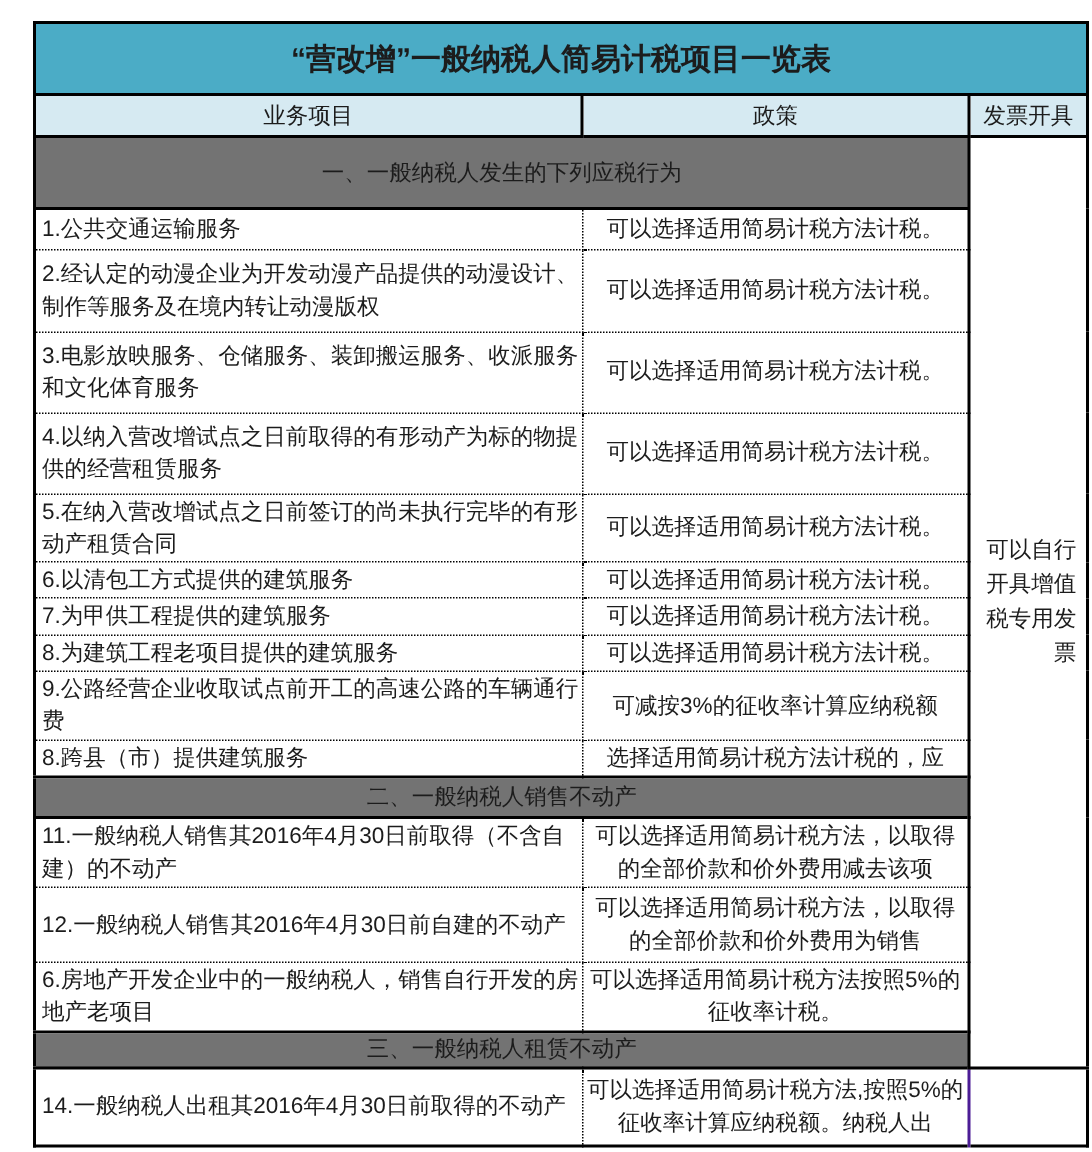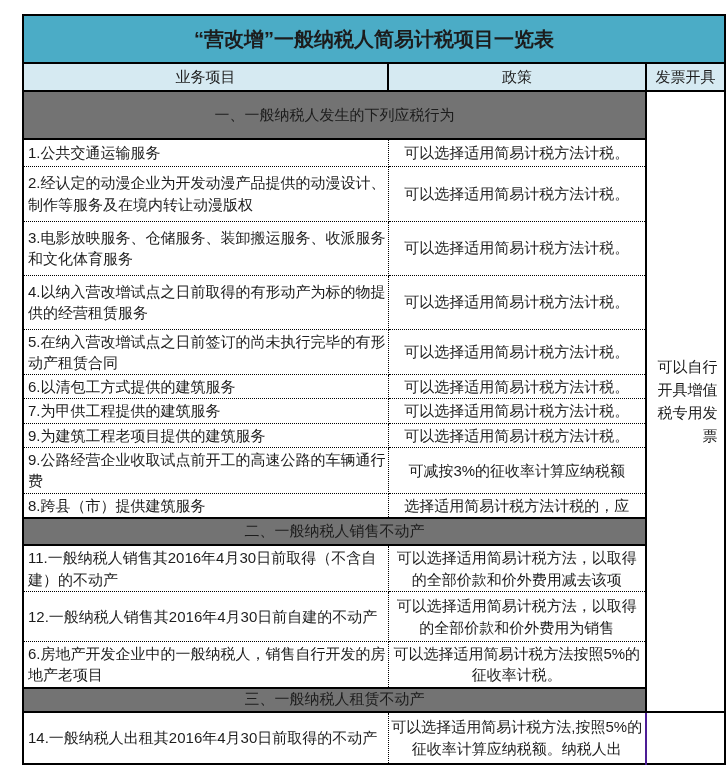--- a/index.html
+++ b/index.html
@@ -93,21 +93,21 @@
   </tr>
   <tr style="height:22px">
     <td class="item">6.以清包工方式提供的建筑服务</td>
     <td class="policy">可以选择适用简易计税方法计税。</td>
   </tr>
   <tr style="height:23px">
     <td class="item">7.为甲供工程提供的建筑服务</td>
     <td class="policy">可以选择适用简易计税方法计税。</td>
   </tr>
   <tr style="height:22px">
-    <td class="item">9.为建筑工程老项目提供的建筑服务</td>
+    <td class="item">8.为建筑工程老项目提供的建筑服务</td>
     <td class="policy">可以选择适用简易计税方法计税。</td>
   </tr>
   <tr style="height:46px">
     <td class="item">9.公路经营企业收取试点前开工的高速公路的车辆通行费</td>
     <td class="policy">可减按3%的征收率计算应纳税额</td>
   </tr>
   <tr style="height:25px">
     <td class="item">8.跨县（市）提供建筑服务</td>
     <td class="policy">选择适用简易计税方法计税的，应</td>
   </tr>

